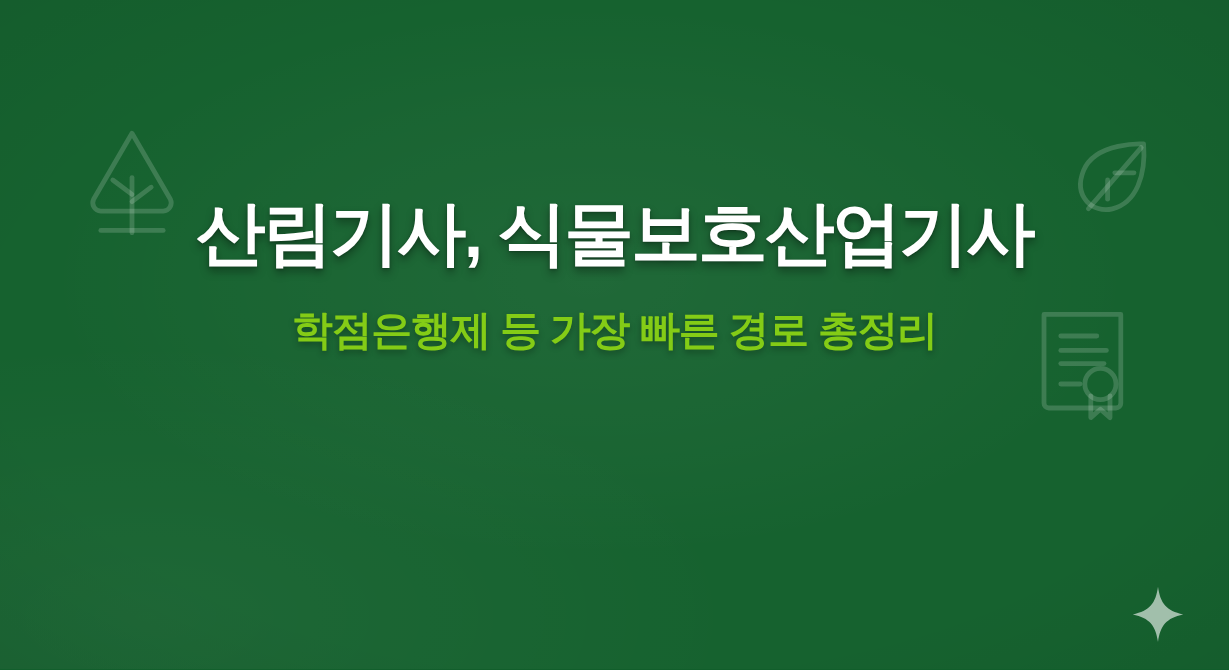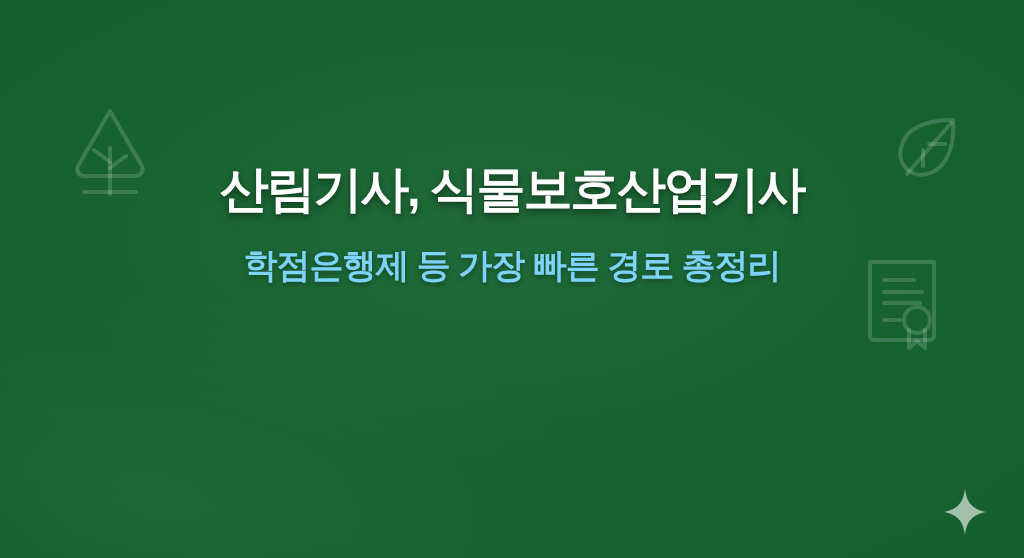--- a/index.html
+++ b/index.html
@@ -82,36 +82,36 @@
     display: flex;
     flex-direction: column;
     align-items: center;
     justify-content: flex-start;
     padding-top: 160px;
   }
 
   .headline {
     text-align: center;
     color: #ffffff;
-    font-size: 49px;
+    font-size: 58px;
     font-weight: 700;
     line-height: 1.20;
     letter-spacing: -2.2px;
     text-shadow:
       0 4px 7px rgba(0,0,0,0.34),
       0 1px 2px rgba(0,0,0,0.28);
     white-space: nowrap;
   }
 
   .headline-line { display: block; }
 
   .subtitle {
     margin-top: 24px;
     text-align: center;
-    color: #7dd3fc;
+    color: #84cc16;
     font-size: 34px;
     font-weight: 600;
     letter-spacing: -1px;
     line-height: 1.35;
     text-shadow: 0 2px 5px rgba(0,0,0,0.30);
     white-space: nowrap;
   }
 </style>
 </head>
 <body>

